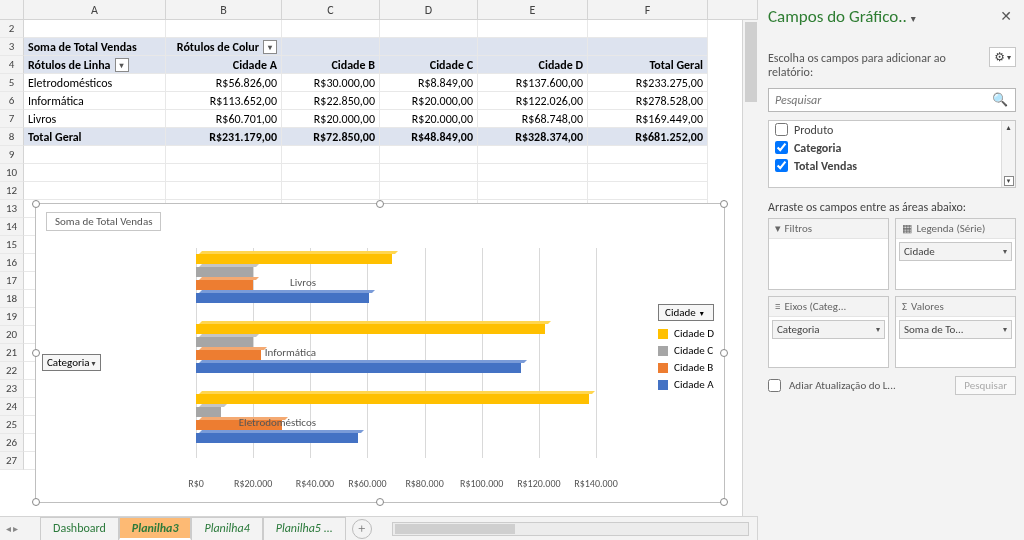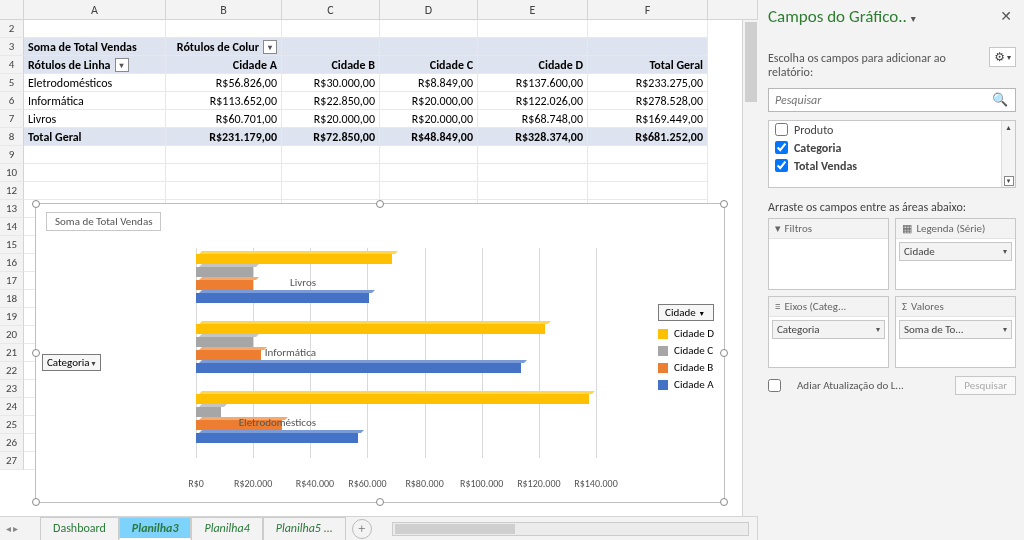--- a/index.html
+++ b/index.html
@@ -45,21 +45,21 @@
 .legend-title{border:1px solid #7a7a7a;background:#f6f6f6;padding:1px 6px;margin-bottom:6px;display:flex;align-items:center;gap:4px}
 .legend-title::after{content:"▾";font-size:8px}
 .legend-item{display:flex;align-items:center;gap:6px;margin:4px 0}
 .swatch{width:10px;height:10px}
 
 
 .tab-bar{height:24px;background:#f3f3f3;border-top:1px solid #d4d4d4;display:flex;align-items:center;font-size:12px;padding-left:40px;gap:0;position:relative}
 .tab-nav{position:absolute;left:6px;display:flex;gap:2px;color:#888}
 .tab-nav span{font-size:10px}
 .sheet-tab{padding:3px 12px;border:1px solid #ccc;border-bottom:none;background:#f3f3f3;color:#2b7a3b;font-style:normal}
-.sheet-tab.active{background:#7dd3fc;font-weight:bold;font-style:italic;border-bottom:2px solid #fff}
+.sheet-tab.active{background:#fdba74;font-weight:bold;font-style:italic;border-bottom:2px solid #fff}
 .sheet-tab.italic{font-style:italic}
 .add-tab{width:20px;height:20px;border:1px solid #bbb;border-radius:50%;display:flex;align-items:center;justify-content:center;margin-left:6px;color:#777;font-size:12px}
 .hscroll{flex:1;margin-left:20px;margin-right:8px;height:14px;background:#ececec;border:1px solid #ccc;position:relative}
 .hscroll-thumb{position:absolute;left:2px;top:1px;width:120px;height:10px;background:#cfcfcf}
 
 
 .panel { width:266px; background:#f3f3f3; display:flex; flex-direction:column; font-size:12px; color:#444; padding:6px 8px 4px 10px}
 .panel-header{display:flex;align-items:center;justify-content:space-between;margin-bottom:20px}
 .panel-title{color:#2e7d32;font-size:17px}
 .panel-close{font-size:14px;color:#555;padding:0 4px}
@@ -74,21 +74,21 @@
 .field-item.sel{font-weight:bold}
 .field-scroll{position:absolute;right:0;top:0;bottom:0;width:14px;border-left:1px solid #ddd;background:#f4f4f4;display:flex;flex-direction:column;justify-content:space-between;align-items:center;padding:1px 0}
 .field-dd{width:10px;height:10px;border:1px solid #888;background:#fff;font-size:7px;display:flex;align-items:center;justify-content:center}
 .areas-label{margin-top:12px;margin-bottom:4px}
 .areas{display:grid;grid-template-columns:1fr 1fr;gap:6px}
 .area-box{border:1px solid #c7c7c7;background:#fff;min-height:72px;display:flex;flex-direction:column}
 .area-title{font-size:11px;color:#666;padding:3px 6px;border-bottom:1px solid #e4e4e4;display:flex;align-items:center;gap:4px;background:#f3f3f3}
 .area-item{font-size:11px;background:#f3f3f3;border:1px solid #c7c7c7;margin:3px;padding:2px 4px;display:flex;justify-content:space-between;align-items:center}
 .area-item::after{content:"▾";font-size:8px;color:#555}
 .panel-footer{display:flex;align-items:center;justify-content:space-between;margin-top:8px;font-size:11px}
-.panel-footer label{display:flex;align-items:center;gap:16px;color:#555}
+.panel-footer label{display:flex;align-items:center;gap:8px;color:#555}
 .btn-update{border:1px solid #c7c7c7;background:#f9f9f9;color:#aaa;padding:2px 8px;font-size:11px}
 .vscroll{position:absolute;right:266px;top:20px;bottom:24px;width:16px;background:#f3f3f3;border-left:1px solid #d4d4d4}
 .vscroll-thumb{width:12px;height:80px;background:#cfcfcf;margin:2px auto}
 </style>
 </head>
 <body>
 
 <div class="sheet-area">
 
   <div class="col-headers">

